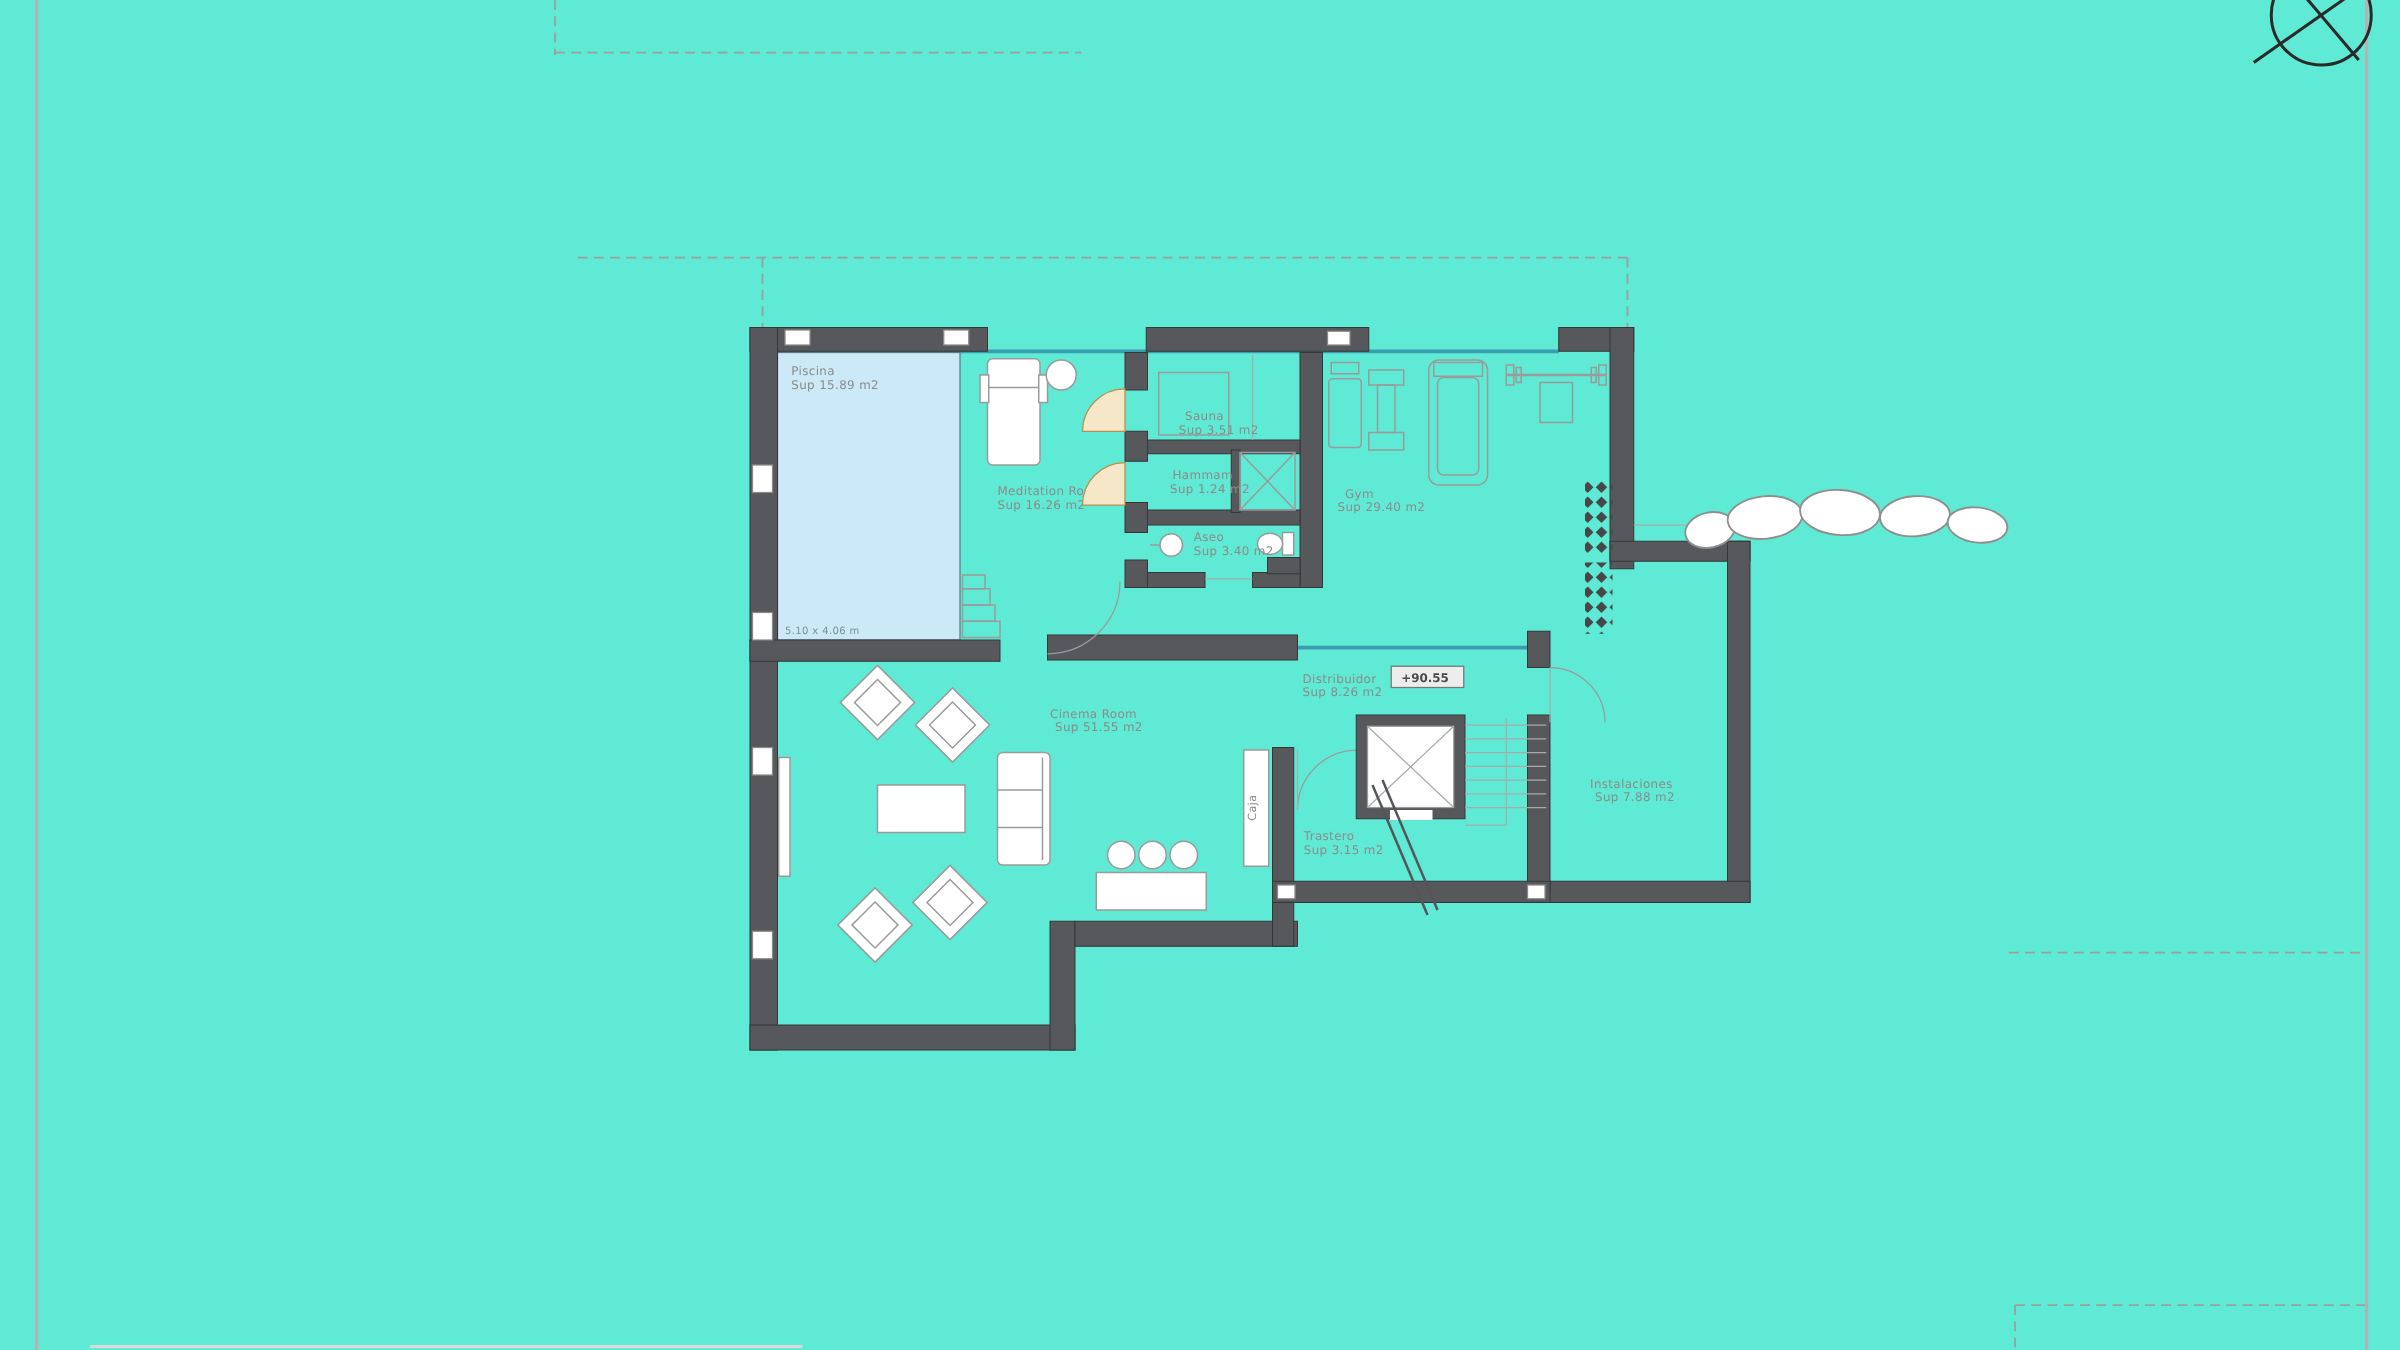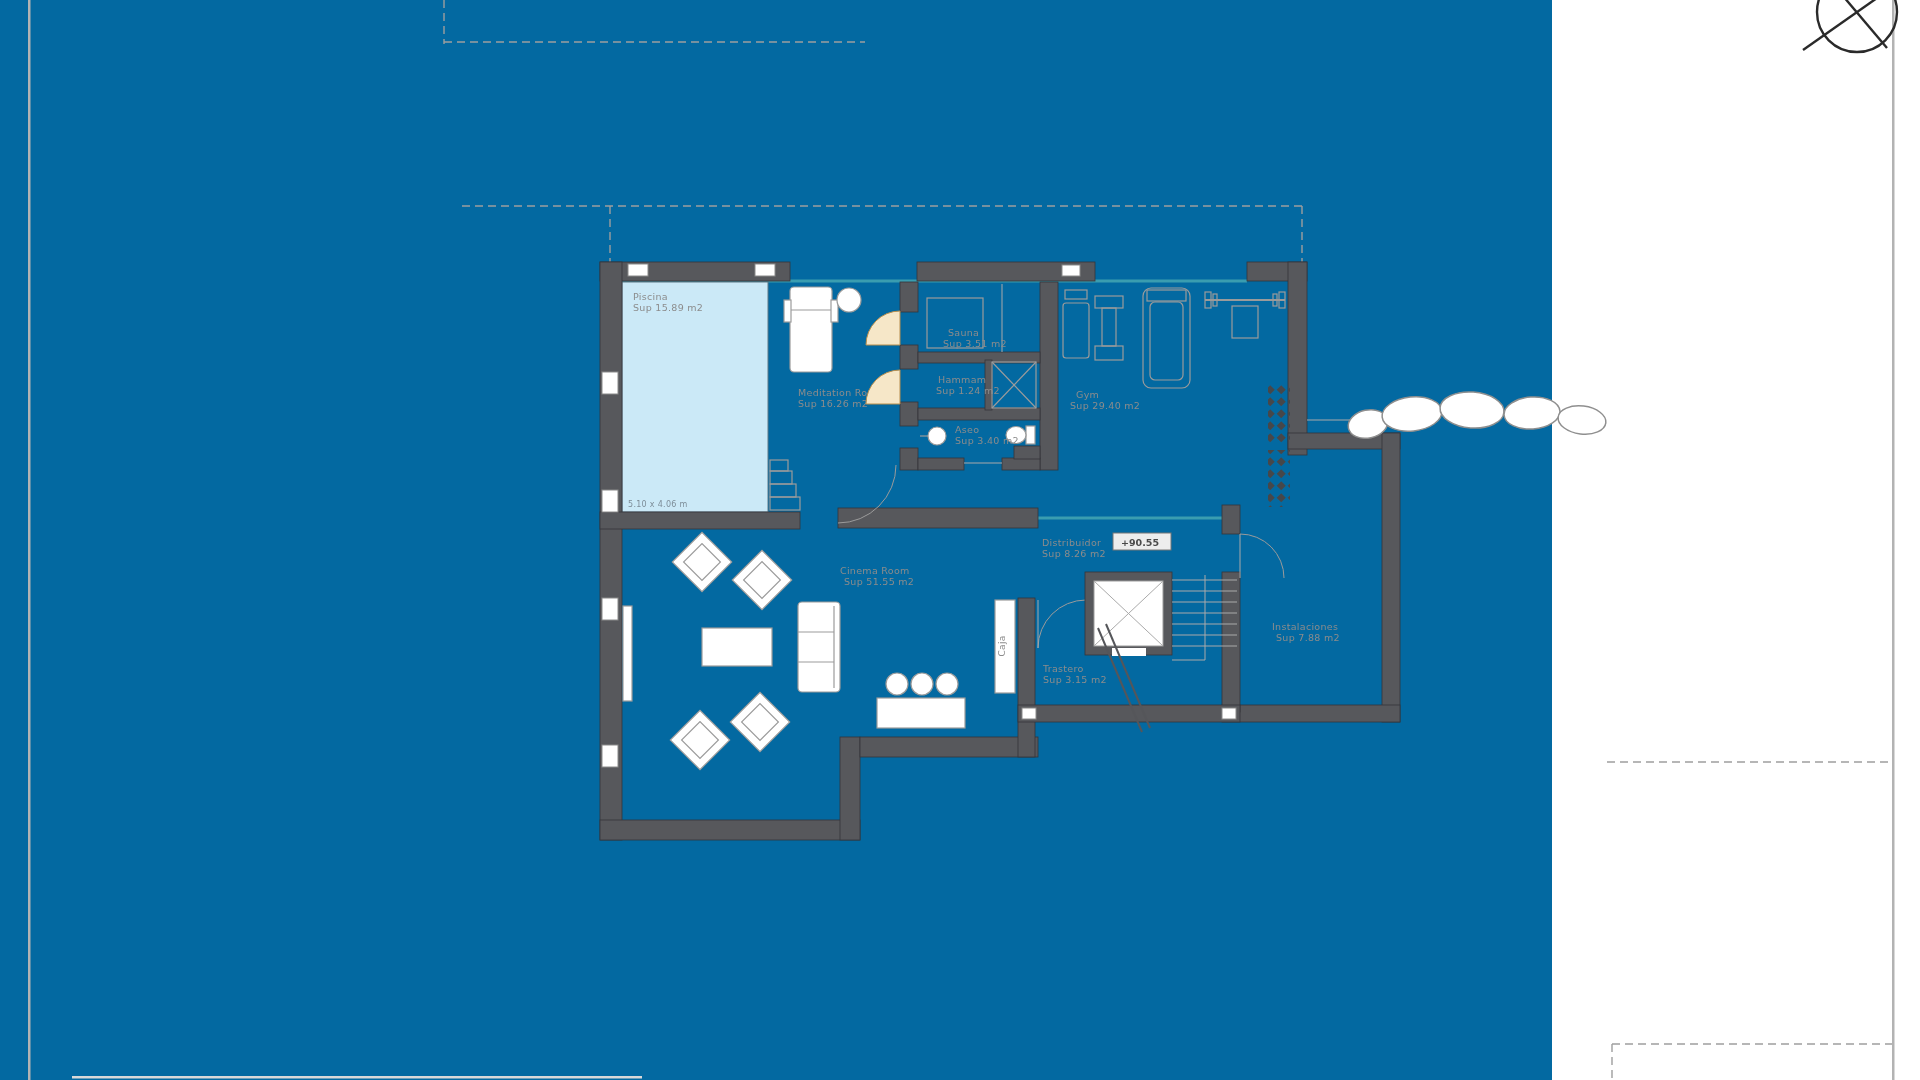--- a/index.html
+++ b/index.html
@@ -1,17 +1,17 @@
 <!DOCTYPE html>
 <html><head>
 <meta charset="utf-8">
 <style>
   html,body{margin:0;padding:0;width:1920px;height:1080px;background:#ffffff;overflow:hidden;
             font-family:"DejaVu Sans",sans-serif;}
-  .stage{position:relative;width:1552px;height:1080px;background:#0369a1;}
+  .stage{position:relative;width:1920px;height:1080px;background:#5eead4;}
   svg{position:absolute;left:0;top:0;}
   text{fill:#8c8c8c;font-size:9.5px;letter-spacing:.3px;}
   text.dim{font-size:8px;fill:#7d8d98;}
   text.lvl{fill:#4a4a4a;font-size:9.5px;font-weight:bold;letter-spacing:0;}
   text.vert{font-size:9px;}
   .wall{fill:#57585c;stroke:#35363a;stroke-width:.8;}
   .furn{fill:none;stroke:#9b9b9b;stroke-width:1.2;}
   .furnf{fill:#fff;stroke:#9b9b9b;stroke-width:1.2;}
   .thin{fill:none;stroke:#aaaaaa;stroke-width:1;}
   .dash{fill:none;stroke:#9e9e9e;stroke-width:1.4;stroke-dasharray:8 5;}

